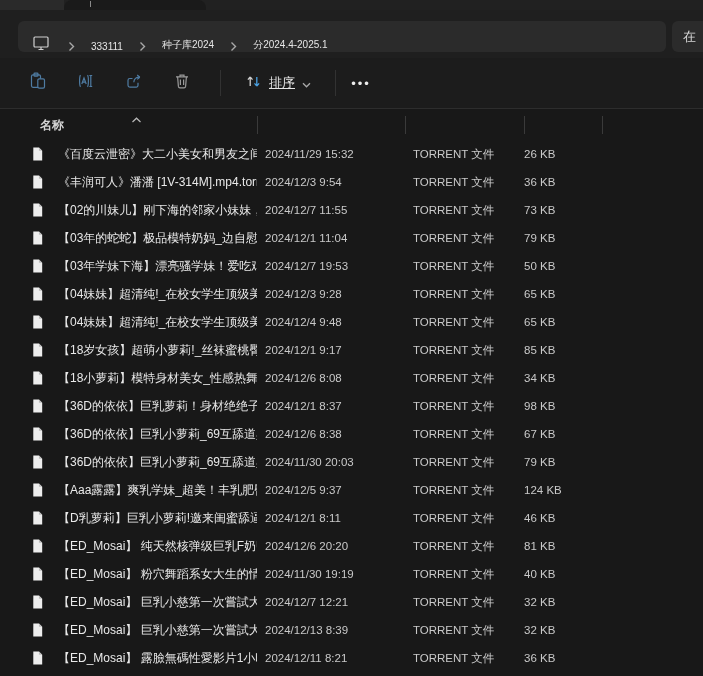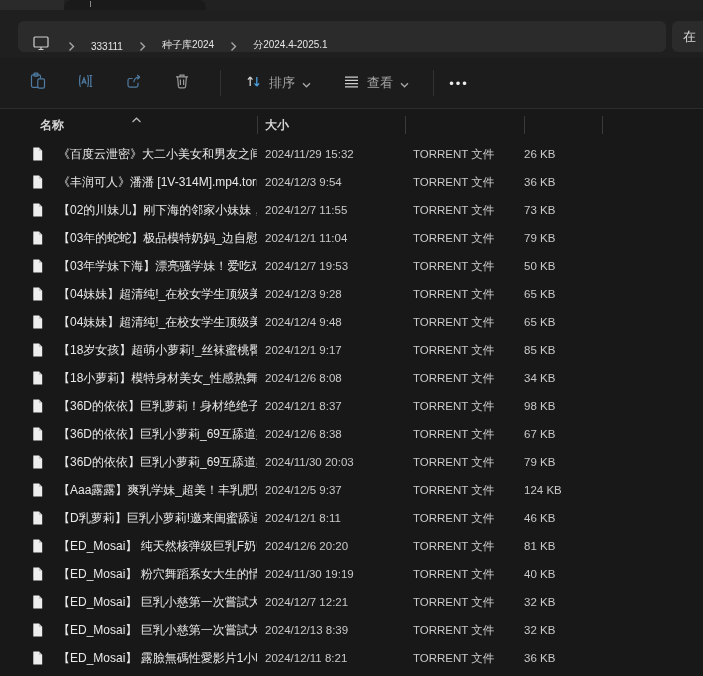--- a/index.html
+++ b/index.html
@@ -35,21 +35,21 @@
     position:absolute;left:0;top:58px;width:703px;height:51px;background:#1c1c1c;
     border-bottom:1px solid #2d2d2d;display:flex;align-items:center;padding-left:20px;
   }
   .tbtn{
     width:36px;height:34px;border-radius:4px;display:flex;align-items:center;justify-content:center;
     margin-right:12px;flex:0 0 auto;
   }
   .tb-divider{width:1px;height:26px;background:#323232;margin:0 8px;flex:0 0 auto;}
   .tbtn-wide{
     height:34px;border-radius:4px;display:flex;align-items:center;justify-content:center;
-    padding:0 10px;gap:7px;color:#a3a3a3;font-size:13px;margin:0 6px;flex:0 0 auto;
+    padding:0 10px;gap:7px;color:#e5e5e5;font-size:13px;margin:0 6px;flex:0 0 auto;text-decoration:underline;
   }
   .more-btn{width:34px;height:34px;display:flex;align-items:center;justify-content:center;
     color:#ececec;font-size:13px;letter-spacing:2px;flex:0 0 auto;}
   
   .content{position:absolute;left:0;top:109px;width:703px;height:567px;background:#181818;}
   .header-row{
     position:absolute;left:0;top:2px;width:703px;height:28px;
     display:grid;grid-template-columns:227px 148px 119px 78px;
     padding-left:30px;color:#d4d4d4;font-size:12px;line-height:28px;font-weight:bold;
   }
@@ -162,48 +162,34 @@
             </g>
         </svg>
       </span>
       <span>排序</span>
       <span>
         <svg width="9" height="6" viewBox="0 0 9 6" fill="none" stroke="#a8a8a8" stroke-width="1.3">
             <path d="M1 1.2L4.5 4.8L8 1.2"></path>
           </svg>
       </span>
     </div>
-    <div class="tbtn-wide">
-      <span>
-        <svg width="17" height="17" viewBox="0 0 17 17" fill="none" stroke="#cfcfcf" stroke-width="1.3">
-          <path d="M2 4.2h13M2 7.4h13M2 10.6h13M2 13.8h13"></path>
-        </svg>
-      </span>
-      <span>查看</span>
-      <span>
-        <svg width="9" height="6" viewBox="0 0 9 6" fill="none" stroke="#a8a8a8" stroke-width="1.3">
-            <path d="M1 1.2L4.5 4.8L8 1.2"></path>
-          </svg>
-      </span>
-    </div>
     <div class="tb-divider"></div>
     <div class="more-btn">
       <span>•••</span>
     </div>
   </div>
 
   <div class="content">
     <span class="sort-caret">
       <svg width="11" height="6" viewBox="0 0 11 6" fill="none" stroke="#b8b8b8" stroke-width="1.2">
           <path d="M1.5 5L5.5 1.2L9.5 5"></path>
         </svg>
     </span>
     <div class="header-row">
       <div class="hcell c0">名称</div>
-      <div class="hcell c3">大小</div>
     </div>
     <div class="col-divider" style="left:257px;"></div>
     <div class="col-divider" style="left:405px;"></div>
     <div class="col-divider" style="left:524px;"></div>
     <div class="col-divider" style="left:602px;"></div>
 
     <div class="rows">
   <div class="row">
     <div class="cell-icon">
       <svg width="15" height="16" viewBox="0 0 16 16">

